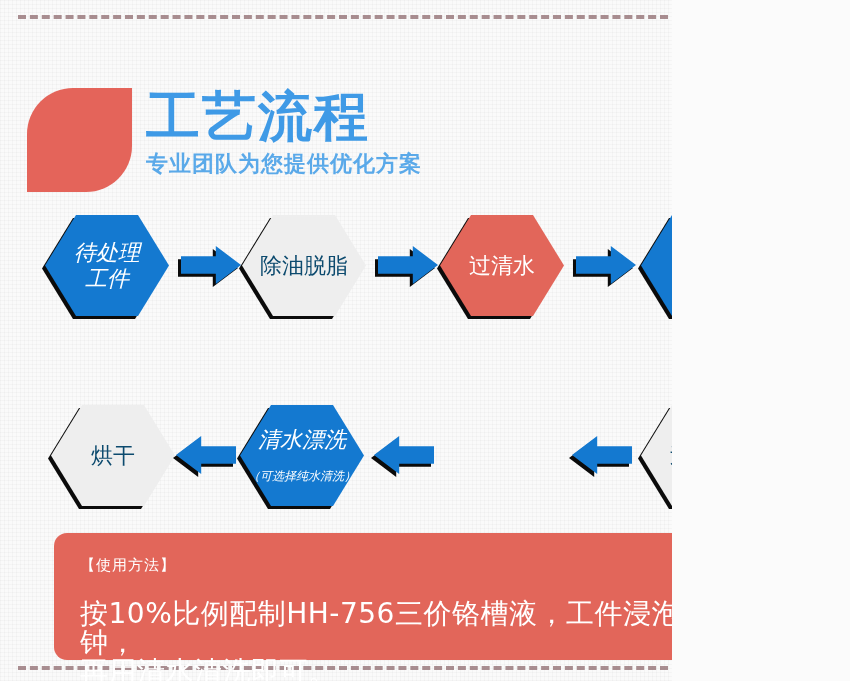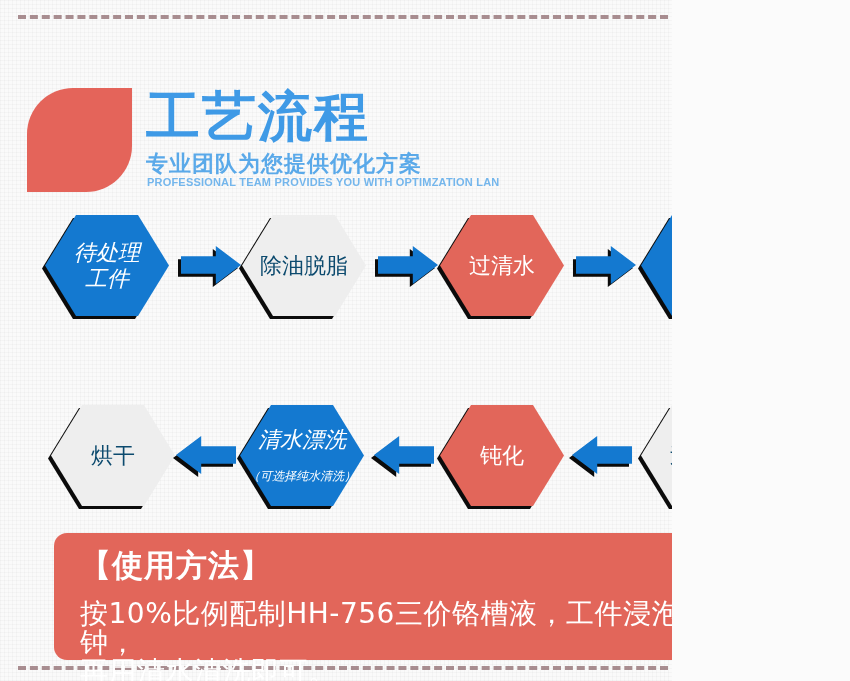--- a/index.html
+++ b/index.html
@@ -101,40 +101,39 @@
   .arrow-down .sh,.arrow-down .fg{clip-path:polygon(27% 0%,73% 0%,73% 58%,100% 58%,50% 100%,0% 58%,27% 58%);}
   .arrow .fg{background:#1479d0;}
 
   
   .panel{
     position:absolute;left:54px;top:533px;width:746px;height:127px;
     background:#e2665a;border-radius:13px;
     box-sizing:border-box;padding:18px 26px 0 26px;
   }
   .panel-title{
-    color:#ffffff;font-size:31px;line-height:28px;font-weight:bold;
+    color:#ffffff;font-size:15px;line-height:28px;font-weight:normal;
     letter-spacing:1px;
   }
   .panel-body{
     color:#ffffff;font-size:28px;line-height:29px;
     margin-top:20px;letter-spacing:.5px;
   }
 </style>
 </head>
 <body>
 
 <div id="page">
 
   <div class="dash-rule dash-top"></div>
   <div class="dash-rule dash-bottom"></div>
 
   <div class="logo-leaf"></div>
   <div class="hdr-title">工艺流程</div>
   <div class="hdr-sub">专业团队为您提供优化方案</div>
-  <div class="hdr-en">PROFESSIONAL TEAM PROVIDES YOU WITH OPTIMZATION LAN</div>
 
   <div class="hex-wrap" style="left:45px;top:215px;">
     <div class="hex-shadow"></div>
     <div class="hex hex-blue" style="left:0;top:0;font-style:italic;">
       <div class="hex-label txt-white">待处理</div>
       <div class="hex-label txt-white">工件</div>
     </div>
   </div>
 
   <div class="arrow arrow-right" style="left:181px;top:246px;width:60px;height:38px;">
@@ -196,26 +195,20 @@
       <div class="hex-label txt-white">清水漂洗</div>
       <div class="hex-sub txt-white">（可选择纯水清洗）</div>
     </div>
   </div>
 
   <div class="arrow arrow-left" style="left:374px;top:436px;width:60px;height:38px;">
     <div class="sh"></div>
     <div class="fg"></div>
   </div>
 
-  <div class="hex-wrap" style="left:440px;top:405px;">
-    <div class="hex-shadow"></div>
-    <div class="hex hex-red" style="left:0;top:0;">
-      <div class="hex-label txt-white">钝化</div>
-    </div>
-  </div>
 
   <div class="arrow arrow-left" style="left:572px;top:436px;width:60px;height:38px;">
     <div class="sh"></div>
     <div class="fg"></div>
   </div>
 
   <div class="hex-wrap" style="left:641px;top:405px;">
     <div class="hex-shadow"></div>
     <div class="hex hex-gray" style="left:0;top:0;">
       <div class="hex-label txt-red">过清水</div>

